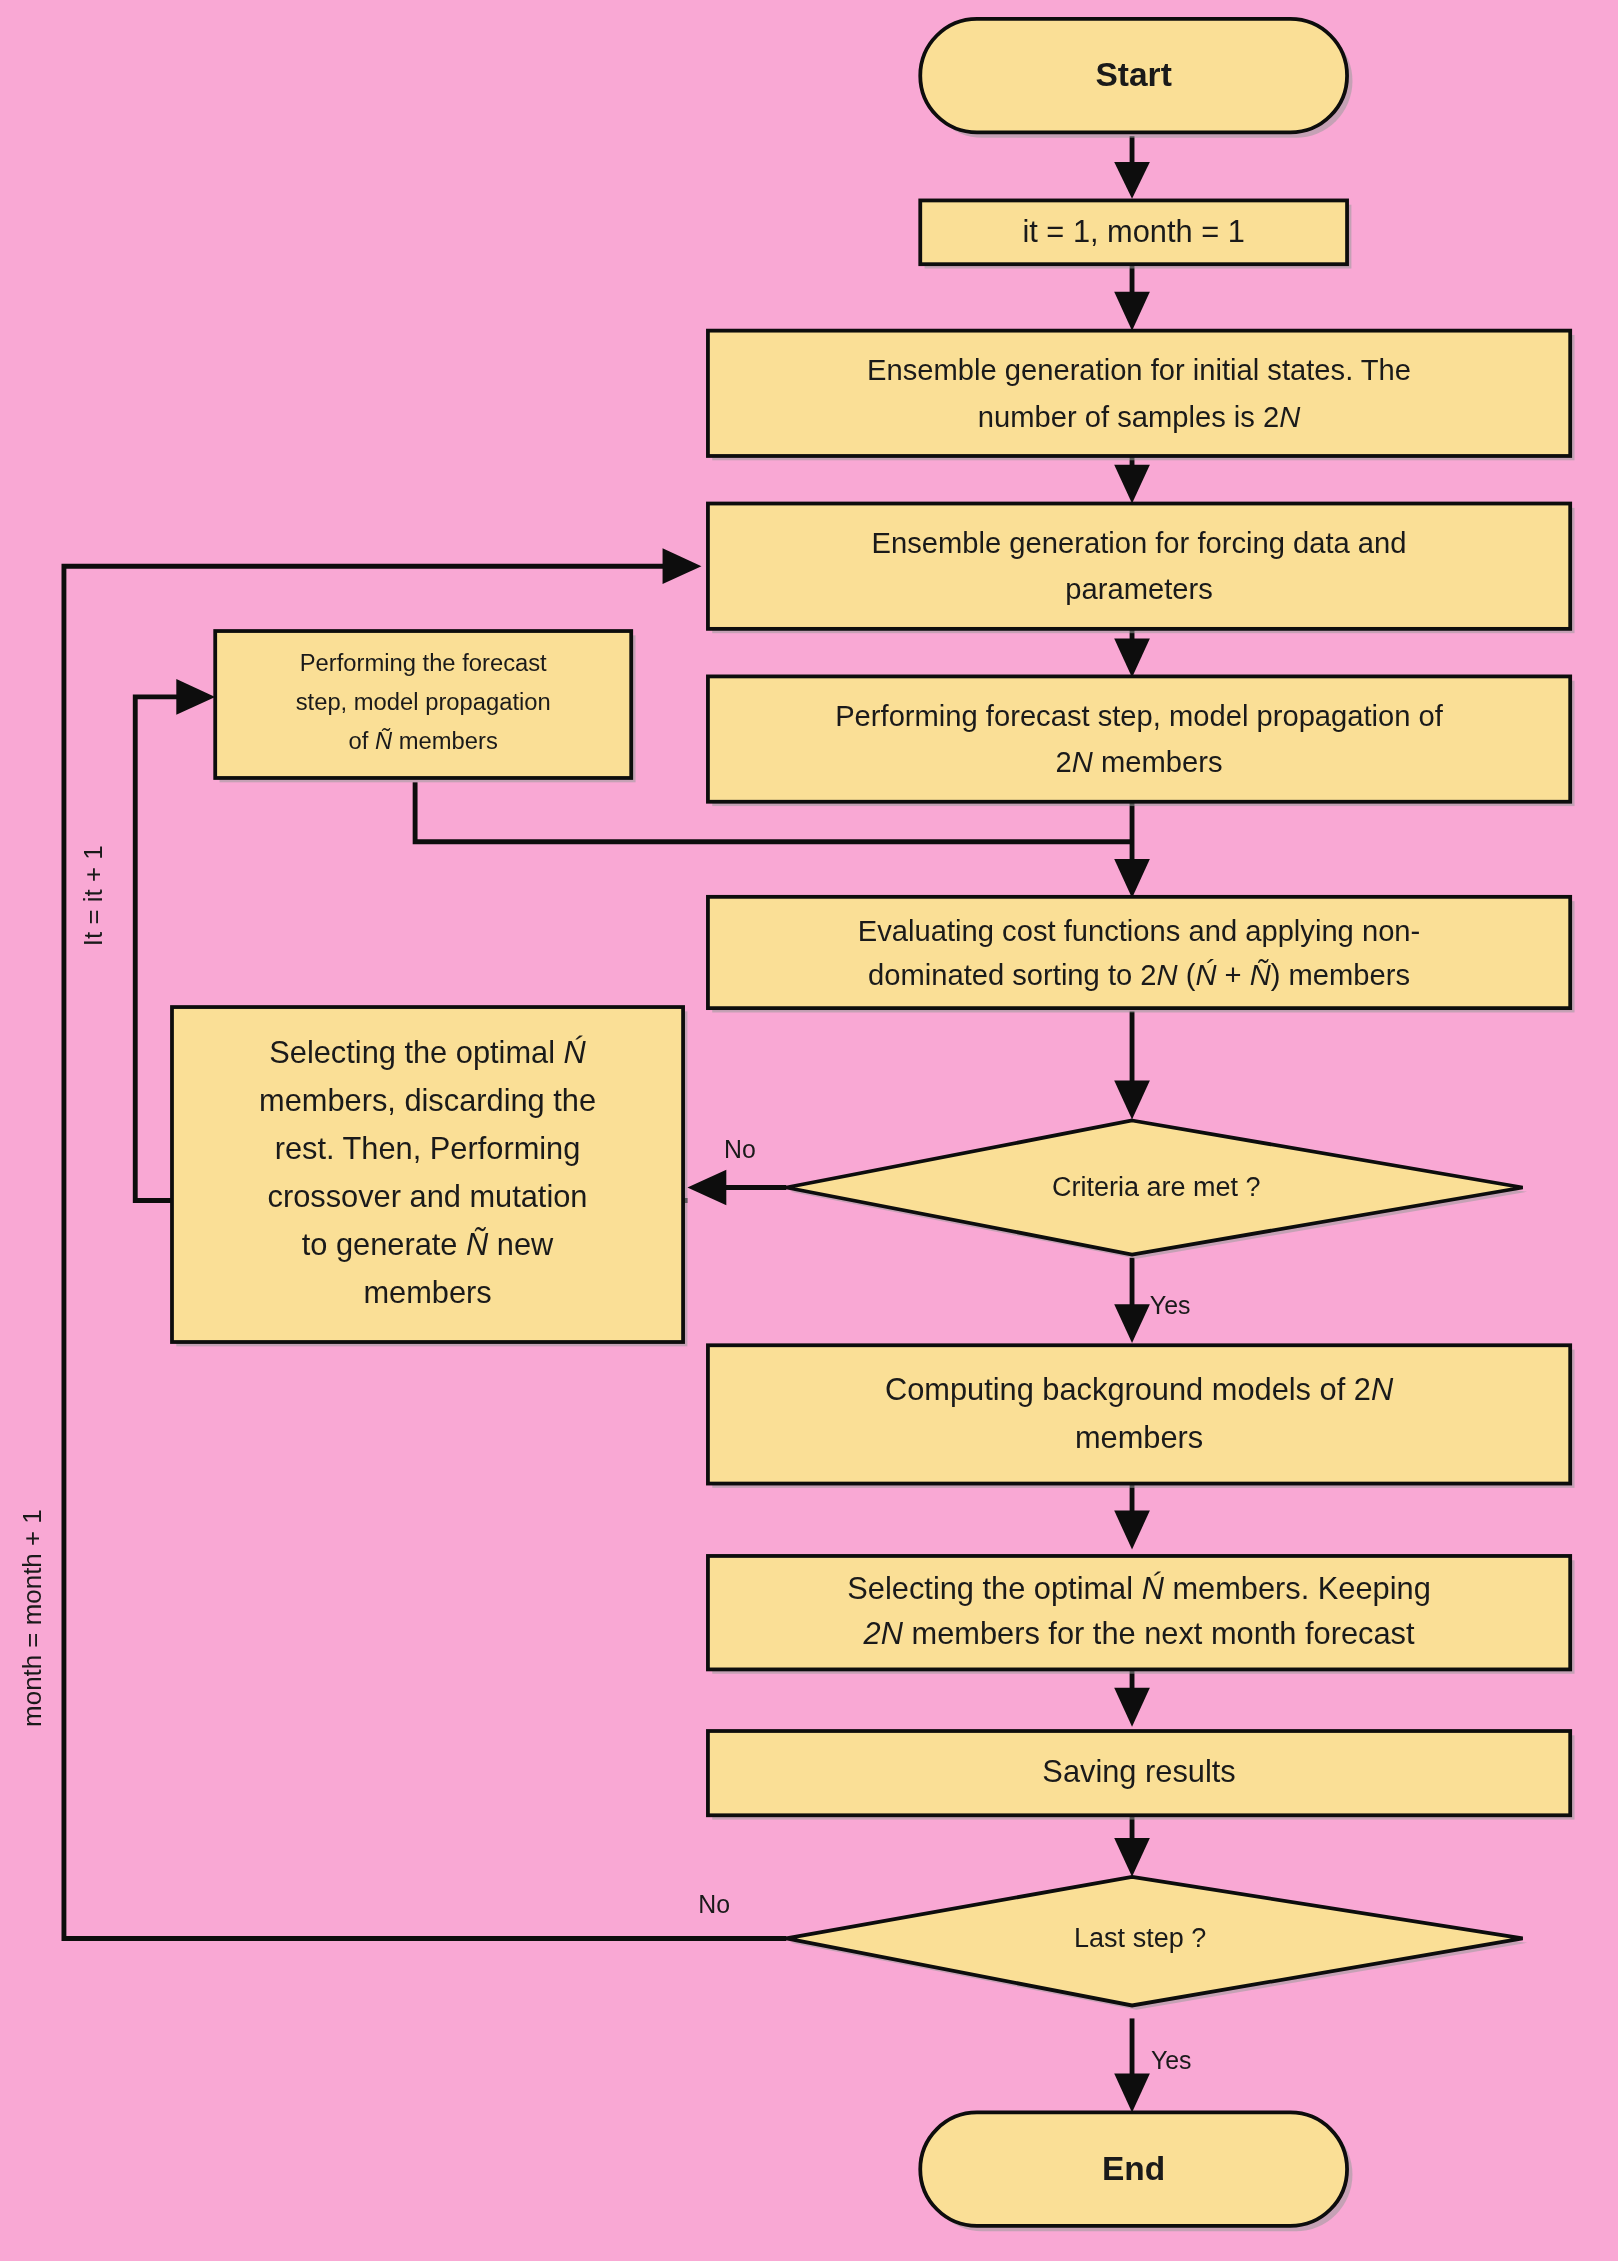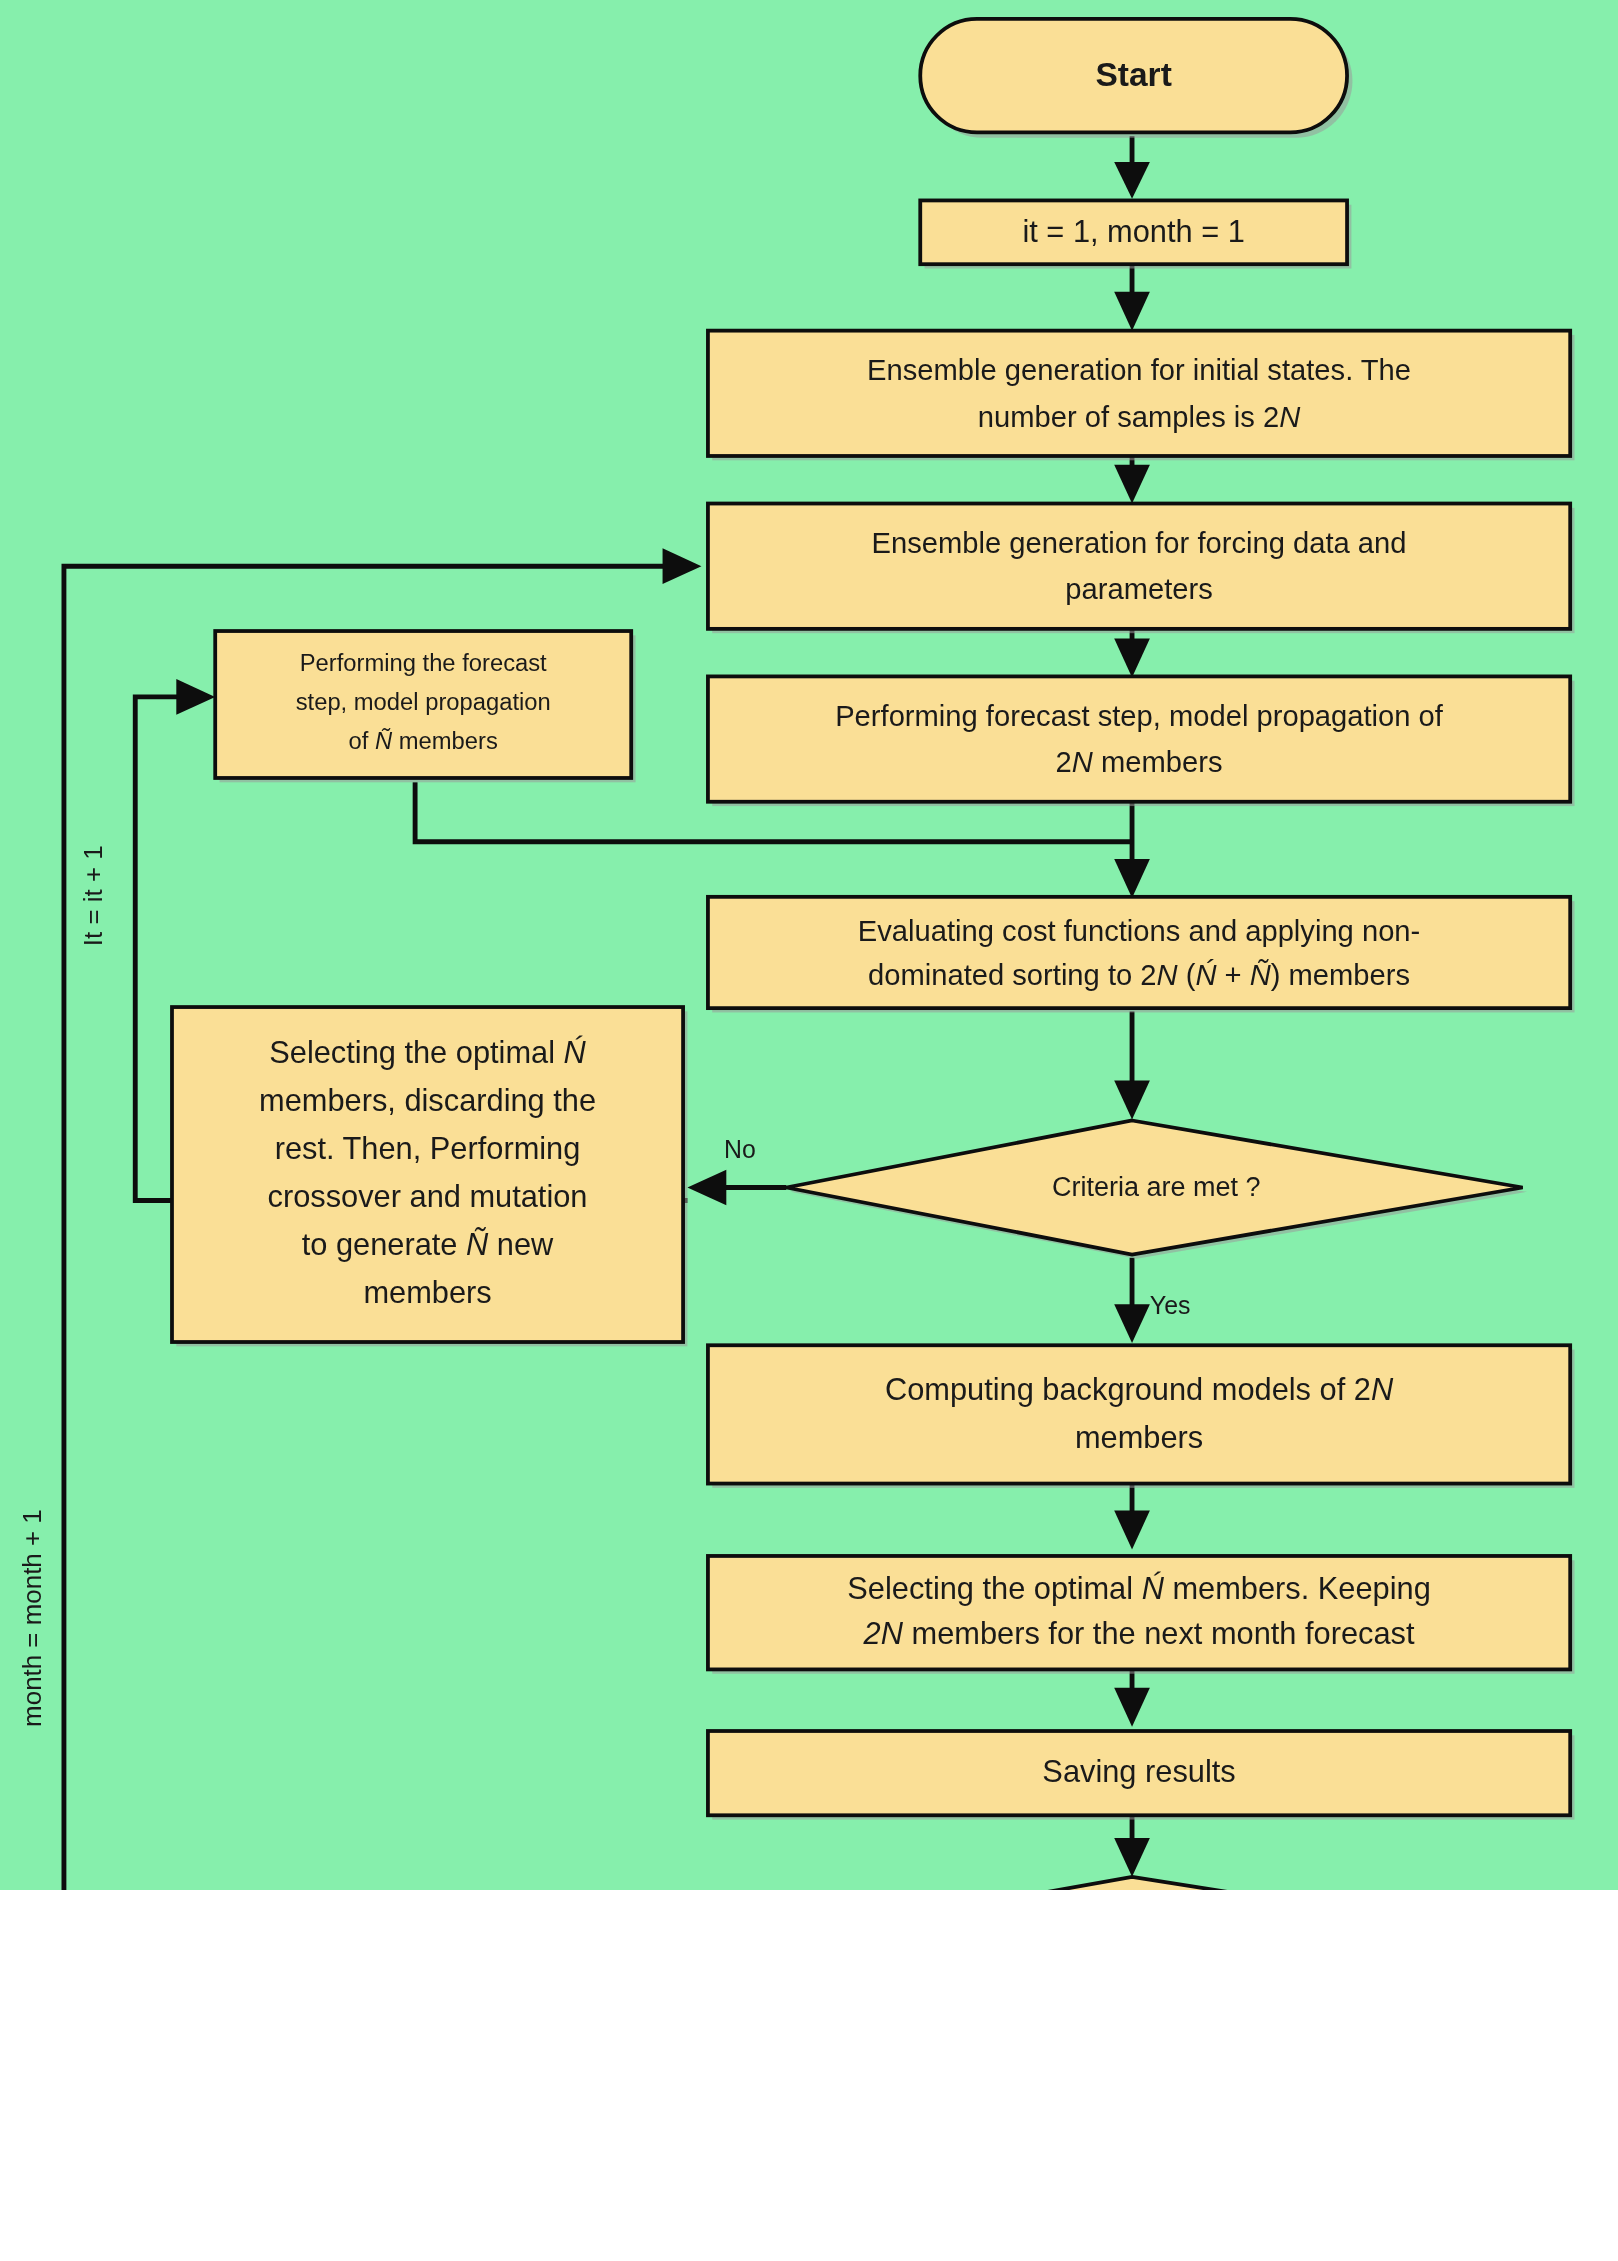--- a/index.html
+++ b/index.html
@@ -3,22 +3,22 @@
 <meta charset="utf-8">
 <style>
   html, body {
     margin: 0;
     padding: 0;
     background: #ffffff;
   }
   #page {
     position: relative;
     width: 1619px;
-    height: 1890px;
-    background: #86efac;
+    height: 2261px;
+    background: #f9a8d4;
     font-family: "Liberation Sans", sans-serif;
     overflow: hidden;
   }
   svg.flow {
     position: absolute;
     top: 0; left: 0;
     width: 1619px;
     height: 2261px;
     display: block;
   }

